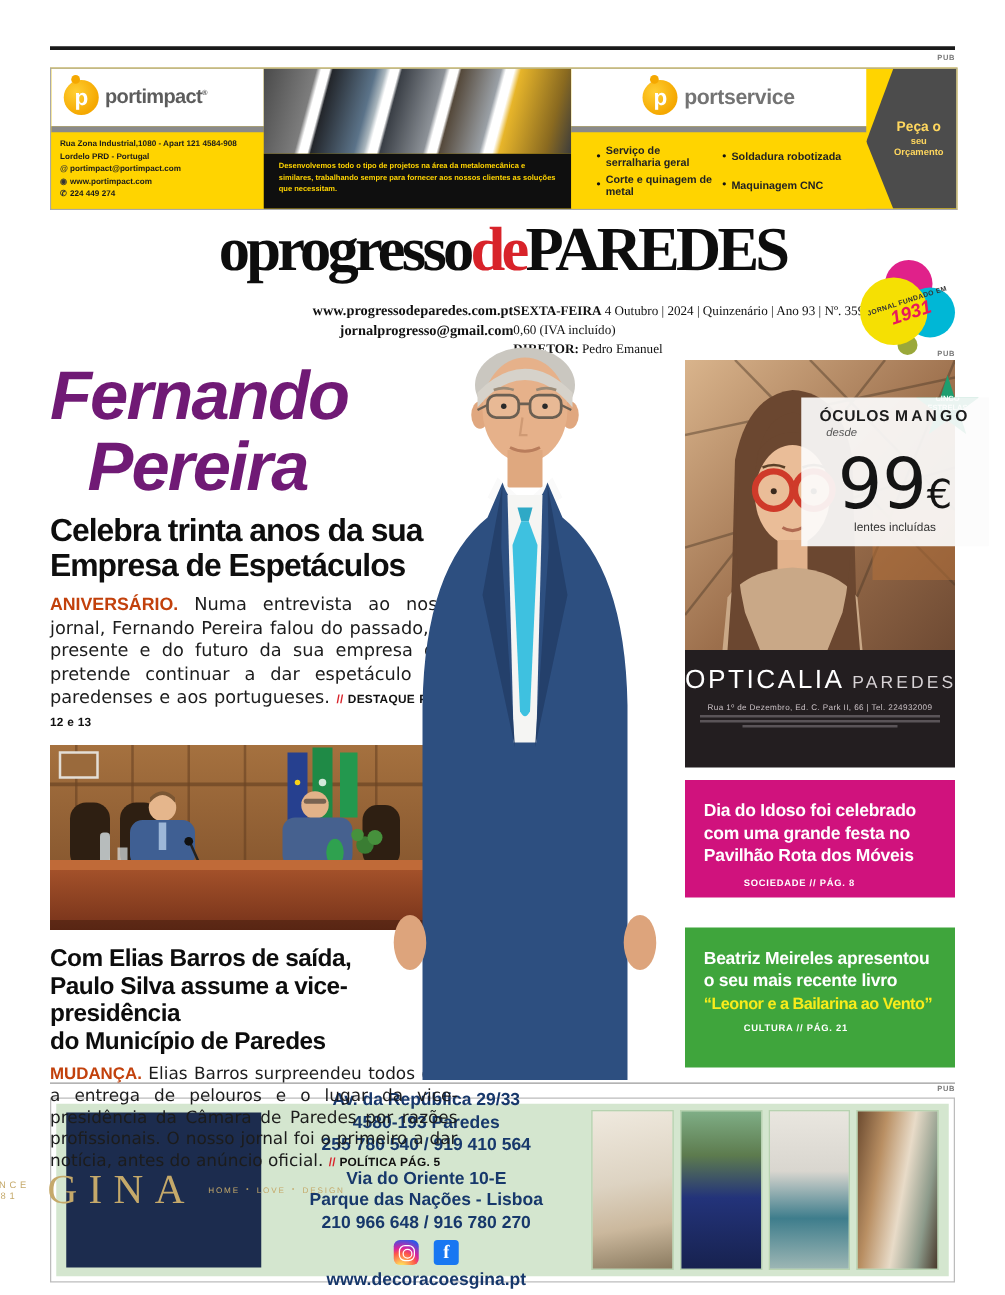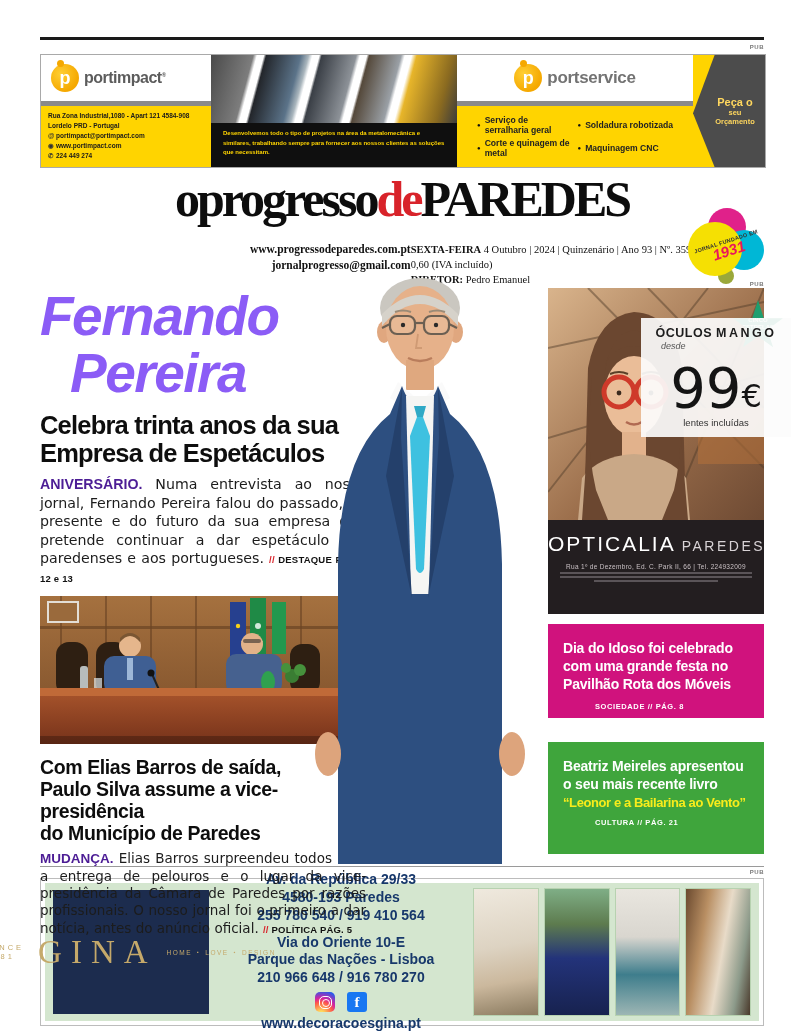--- a/index.html
+++ b/index.html
@@ -50,25 +50,25 @@
   .bcirc{position:absolute;border-radius:50%;}
   #bc-magenta{width:38px;height:38px;left:20px;top:0;background:#e0218a;}
   #bc-cyan{width:40px;height:40px;left:36px;top:22px;background:#00b7d6;}
   #bc-olive{width:16px;height:16px;left:30px;top:60px;background:#9aa83a;}
   #bc-yellow{width:54px;height:54px;left:0;top:14px;background:#f5e003;}
   #badge-text{position:absolute;left:2px;top:30px;width:76px;transform:rotate(-18deg);text-align:center;z-index:5;}
   #badge-text .l1{font-size:5.5px;font-weight:bold;color:#333;letter-spacing:.3px;}
   #badge-text .l2{font-size:15px;font-weight:bold;font-style:italic;color:#e8175d;line-height:.9;}
   
   #left-col{left:40px;top:288px;width:326px;z-index:2;}
-  #headline{color:#8b5cf6;font-style:italic;font-weight:bold;font-size:55px;line-height:1.04;letter-spacing:-1.5px;}
+  #headline{color:#701a75;font-style:italic;font-weight:bold;font-size:55px;line-height:1.04;letter-spacing:-1.5px;}
   #headline .ln2{padding-left:30px;display:block;}
   #subhead{margin-top:10px;font-size:25.5px;font-weight:bold;line-height:1.08;letter-spacing:-.8px;color:#0e0e0e;}
   .lede{margin-top:8px;font-family:"DejaVu Sans",sans-serif;font-size:14.2px;line-height:1.3;color:#1c1c1c;text-align:justify;}
-  .kicker{color:#4c1d95;font-weight:bold;font-family:"Liberation Sans",sans-serif;margin-top:28px;}
+  .kicker{color:#c2410c;font-weight:bold;font-family:"Liberation Sans",sans-serif;margin-top:28px;}
   .ref{font-family:"Liberation Sans",sans-serif;font-weight:bold;font-size:9.5px;color:#111;letter-spacing:.2px;}
   .ref .sl{color:#d8232a;}
   #conference-photo{margin-top:10px;width:326px;height:148px;display:block;}
   #headline2{margin-top:13px;font-size:19.5px;font-weight:bold;line-height:1.12;letter-spacing:-.4px;color:#0d0d0d;}
   #lede2{font-size:13.5px;margin-top:6px;line-height:1.28;}
   
   #portrait{left:290px;top:264px;width:256px;height:600px;z-index:3;pointer-events:none;}
   
   #right-col{left:548px;top:288px;width:216px;}
   #opticalia{width:216px;height:326px;background:#231e20;}

